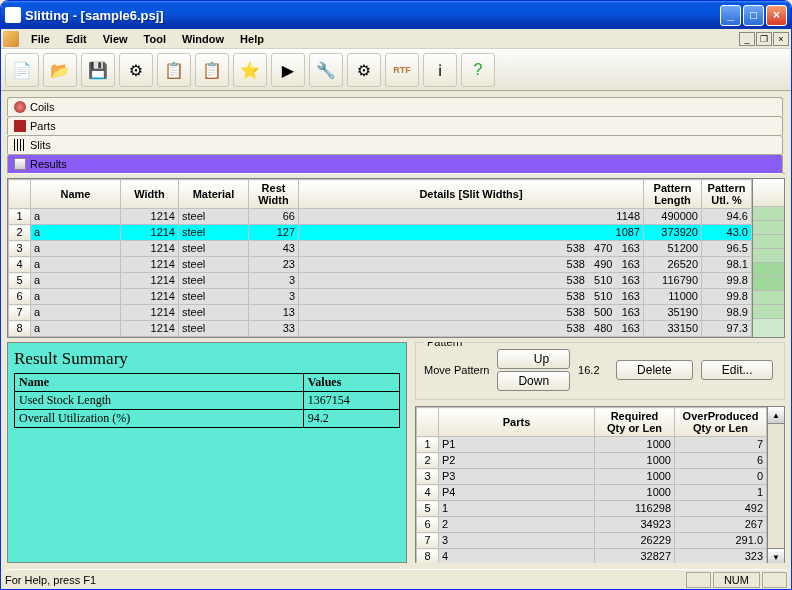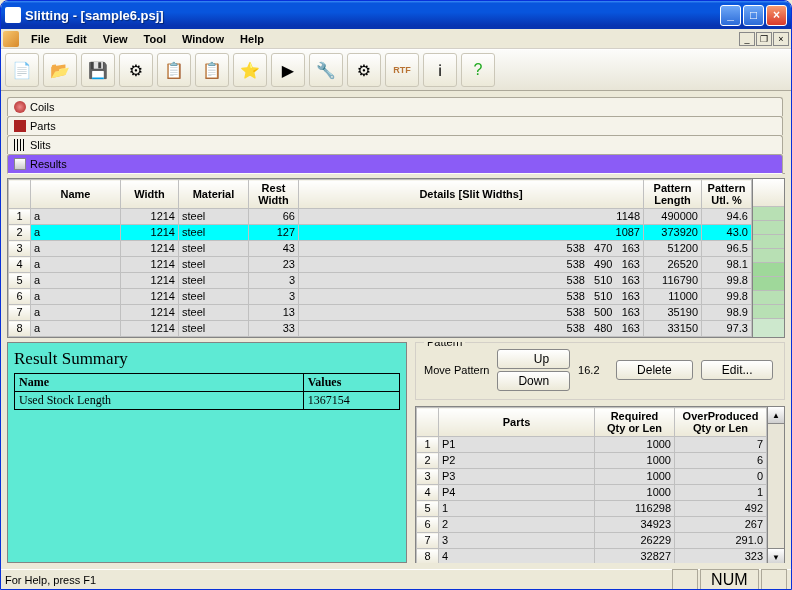--- a/index.html
+++ b/index.html
@@ -49,22 +49,22 @@
   .pattern-group { border: 1px solid #d4d0c8; padding: 6px 8px 8px 8px; position: relative; }
   .pattern-group .legend { position: absolute; top: -7px; left: 8px; background: #ece9d8; padding: 0 3px; font-size: 11px; }
   .pattern-inner { display: flex; align-items: center; gap: 8px; }
   .btn { border: 1px solid #888; background: linear-gradient(to bottom,#fff,#ece9d8); padding: 2px 20px; border-radius: 3px; cursor: pointer; font-size: 12px; min-width: 48px; text-align:right; }
   .updown { display: flex; flex-direction: column; gap: 2px; }
   .parts-grid-wrap { flex: 1; display:flex; }
   .parts-grid-wrap .grid-container { flex:1; }
   .scrollbar-v { width: 17px; background:#e8e5d7; border:1px solid #848484; border-left:none; position:relative; }
   .scrollbar-v .arrow { height:17px; background:linear-gradient(to bottom,#fff,#cfcfcf); border-bottom:1px solid #888; display:flex;align-items:center;justify-content:center; font-size:8px; cursor:pointer;}
   .scrollbar-v .arrow.bot { position:absolute; bottom:0; left:0; right:0; border-top:1px solid #888; border-bottom:none;}
-  .statusbar { height: 20px; border-top: 1px solid #fff; background: #ece9d8; display: flex; align-items: center; padding: 0 4px; font-size: 11px; }
-  .sb-cell { border: 1px solid #aca899; padding: 1px 10px; margin-left: 2px; font-size: 16px; }
+  .statusbar { height: 20px; border-top: 1px solid #fff; background: #ece9d8; display: flex; align-items: center; padding: 0 4px; font-size: 11px; border-radius: 10px; }
+  .sb-cell { border: 1px solid #aca899; padding: 1px 10px; margin-left: 2px; font-size: 11px; }
   .colorblock { height: 14px; margin:0; border-bottom:1px solid #bbb; }
 </style>
 </head>
 <body>
 
 <div class="window">
   <div class="titlebar">
     <div class="icon"></div>
     <div class="title">Slitting - [sample6.psj]</div>
     <div class="winbtns">
@@ -258,20 +258,24 @@
               <tr>
             <th style="width:75%">Name</th>
             <th>Values</th>
           </tr>
             </thead>
           <tbody id="summary-rows">
               <tr>
                 <td>Used Stock Length</td>
                 <td>1367154</td>
               </tr>
+              <tr>
+                <td>Overall Utilization (%)</td>
+                <td>94.2</td>
+              </tr>
             </tbody>
         </table>
       </div>
 
       <div class="right-col">
         <div class="pattern-group">
           <div class="legend">Pattern</div>
           <div class="pattern-inner">
             <span>Move Pattern</span>
             <div class="updown">

